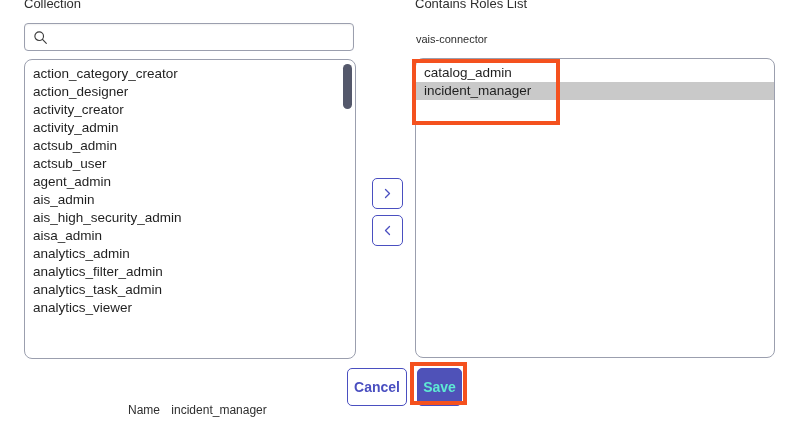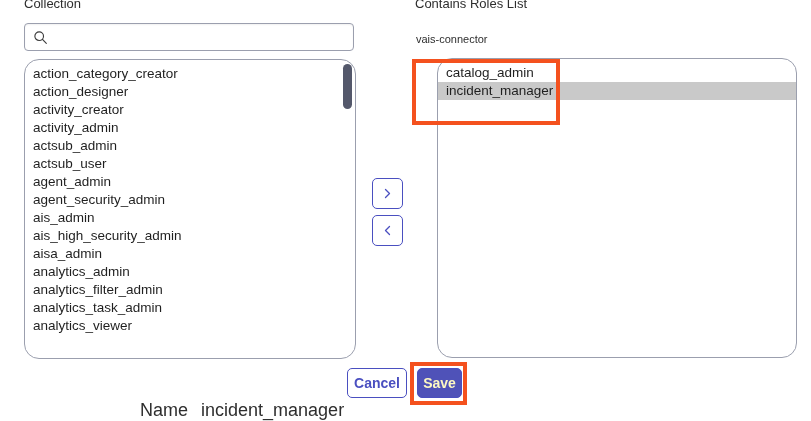--- a/index.html
+++ b/index.html
@@ -70,32 +70,32 @@
     background: transparent;
     margin-left: 6px;
     min-width: 0;
   }
 
   
   .listbox {
     position: absolute;
     box-sizing: border-box;
     border: 1px solid #9b9fae;
-    border-radius: 15px;
+    border-radius: 8px;
     background: #ffffff;
     overflow: hidden;
   }
   #collection-list {
     left: 24px;
     top: 59px;
     width: 332px;
     height: 300px;
   }
   #contains-list {
-    left: 437px;
+    left: 415px;
     top: 58px;
     width: 360px;
     height: 300px;
   }
   .list-inner {
     position: absolute;
     left: 0;
     top: 5px;
     right: 0;
   }
@@ -147,21 +147,21 @@
     justify-content: center;
   }
   #xfer-right { top: 178px; }
   #xfer-left  { top: 215px; }
   .xfer-btn svg { display: block; }
 
   
   .btn {
     position: absolute;
     box-sizing: border-box;
-    height: 30px;
+    height: 38px;
     border-radius: 5px;
     font-family: "Liberation Sans", sans-serif;
     font-size: 14px;
     font-weight: 700;
     cursor: pointer;
     display: flex;
     align-items: center;
     justify-content: center;
     padding: 0 12px;
   }
@@ -172,33 +172,32 @@
     border: 1px solid #4a4fc0;
     background: #ffffff;
     color: #4a4fc0;
   }
   #save-button {
     left: 417px;
     top: 368px;
     width: 45px;
     border: 1px solid #4a4fc0;
     background: #4f52b8;
-    color: #fef9c3;
+    color: #5eead4;
   }
 
   
   #name-row {
     position: absolute;
     left: 128px;
     top: 403px;
-    font-size: 18px;
+    font-size: 12px;
     line-height: 15px;
     white-space: nowrap;
     color: #2e2e2e;
-    margin-left: 12px;
   }
   #name-row .nm-label { margin-right: 8px; }
 
   
   .annot {
     position: absolute;
     box-sizing: border-box;
     border: 4px solid #f4511e;
     pointer-events: none;
   }
@@ -232,21 +231,20 @@
 
 <div class="listbox" id="collection-list">
   <div class="list-inner" id="collection-items">
       <div class="list-item">action_category_creator</div>
       <div class="list-item">action_designer</div>
       <div class="list-item">activity_creator</div>
       <div class="list-item">activity_admin</div>
       <div class="list-item">actsub_admin</div>
       <div class="list-item">actsub_user</div>
       <div class="list-item">agent_admin</div>
-      <div class="list-item">agent_security_admin</div>
       <div class="list-item">ais_admin</div>
       <div class="list-item">ais_high_security_admin</div>
       <div class="list-item">aisa_admin</div>
       <div class="list-item">analytics_admin</div>
       <div class="list-item">analytics_filter_admin</div>
       <div class="list-item">analytics_task_admin</div>
       <div class="list-item">analytics_viewer</div>
     </div>
   <div class="scroll-track">
     <div class="scroll-thumb"></div>

